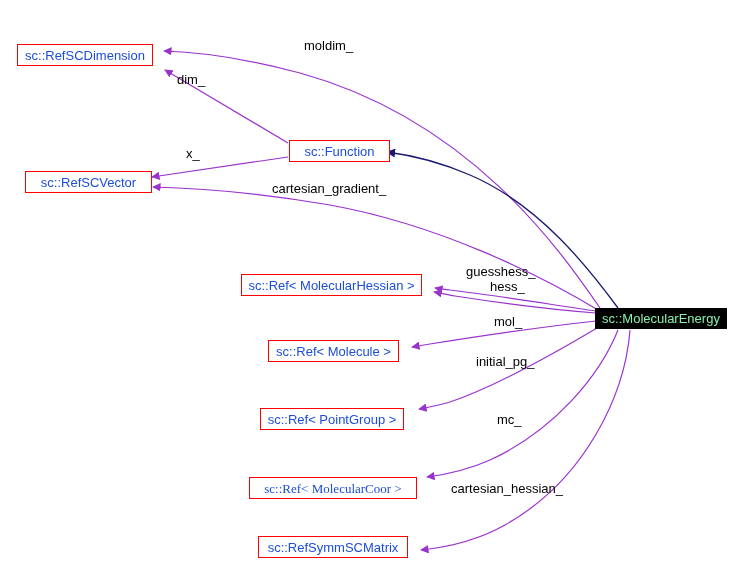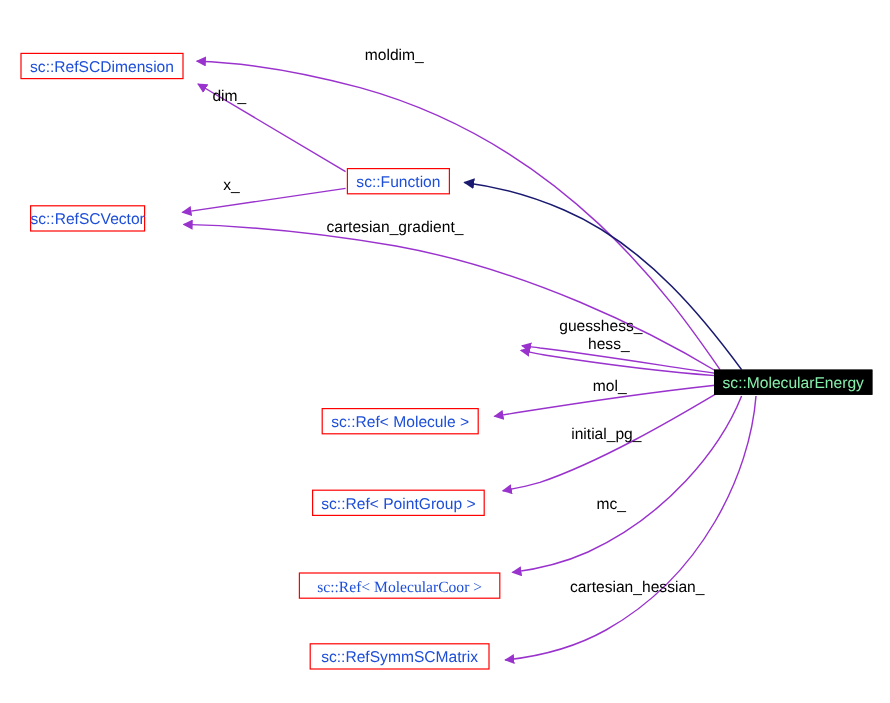--- a/index.html
+++ b/index.html
@@ -90,28 +90,31 @@
 
     <path d="M 618 330 C 600 375 555 430 490 460 C 470 469 450 474 427 477" fill="none" stroke="#9a32cd" stroke-width="1.2" marker-end="url(#arrow-usage)"></path>
 
     <path d="M 630 330 C 625 395 585 480 505 525 C 480 539 450 547 421 550" fill="none" stroke="#9a32cd" stroke-width="1.2" marker-end="url(#arrow-usage)"></path>
   </svg>
 
   <div class="node-box plain" style="left:17px; top:44px; width:136px; height:22px;">
     <span>sc::RefSCDimension</span>
   </div>
 
-  <div class="node-box plain" style="left:25px; top:171px; width:96px; height:22px;">
+  <div class="node-box plain" style="left:25px; top:171px; width:127px; height:22px;">
     <span>sc::RefSCVector</span>
   </div>
 
-  <div class="node-box plain" style="left:289px; top:140px; width:86px; height:22px;">
+  <div class="node-box plain" style="left:289px; top:140px; width:101px; height:22px;">
     <span>sc::Function</span>
   </div>
 
+  <div class="node-box plain" style="left:241px; top:274px; width:181px; height:22px;">
+    <span>sc::Ref&lt; MolecularHessian &gt;</span>
+  </div>
 
   <div class="node-box plain" style="left:268px; top:340px; width:131px; height:22px;justify-content:center;">
     <span>sc::Ref&lt; Molecule &gt;</span>
   </div>
 
   <div class="node-box plain" style="left:260px; top:408px; width:144px; height:22px;">
     <span>sc::Ref&lt; PointGroup &gt;</span>
   </div>
 
   <div class="node-box plain" style="left:249px; top:477px; width:168px; height:22px;font-family:Liberation Serif, serif;">
@@ -137,15 +140,15 @@
   <div class="edge-label" style="left:466px; top:264px;">guesshess_</div>
 
   <div class="edge-label" style="left:490px; top:279px;">hess_</div>
 
   <div class="edge-label" style="left:494px; top:314px;">mol_</div>
 
   <div class="edge-label" style="left:476px; top:354px;">initial_pg_</div>
 
   <div class="edge-label" style="left:497px; top:412px;">mc_</div>
 
-  <div class="edge-label" style="left:451px; top:481px;margin-left:24px;">cartesian_hessian_</div>
+  <div class="edge-label" style="left:451px; top:481px;">cartesian_hessian_</div>
 
 </div>
 
 </body></html>

